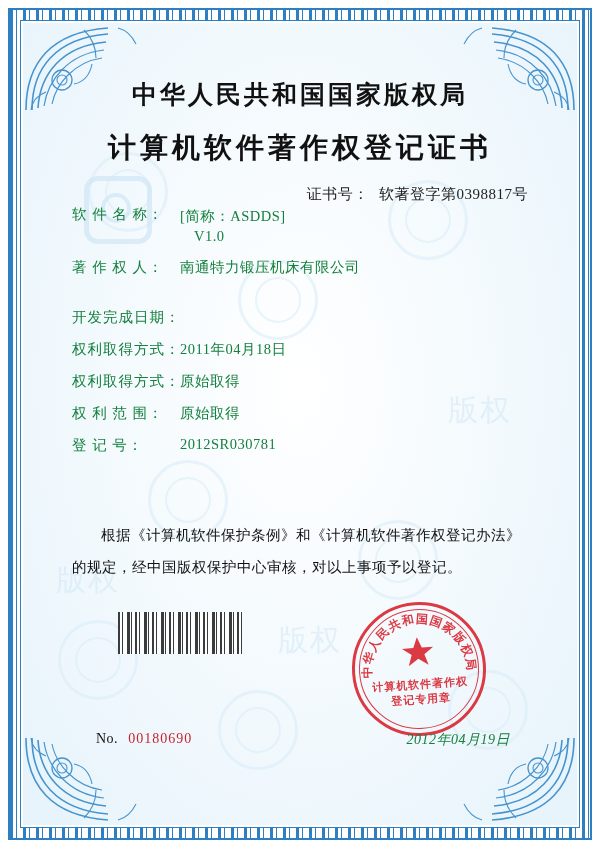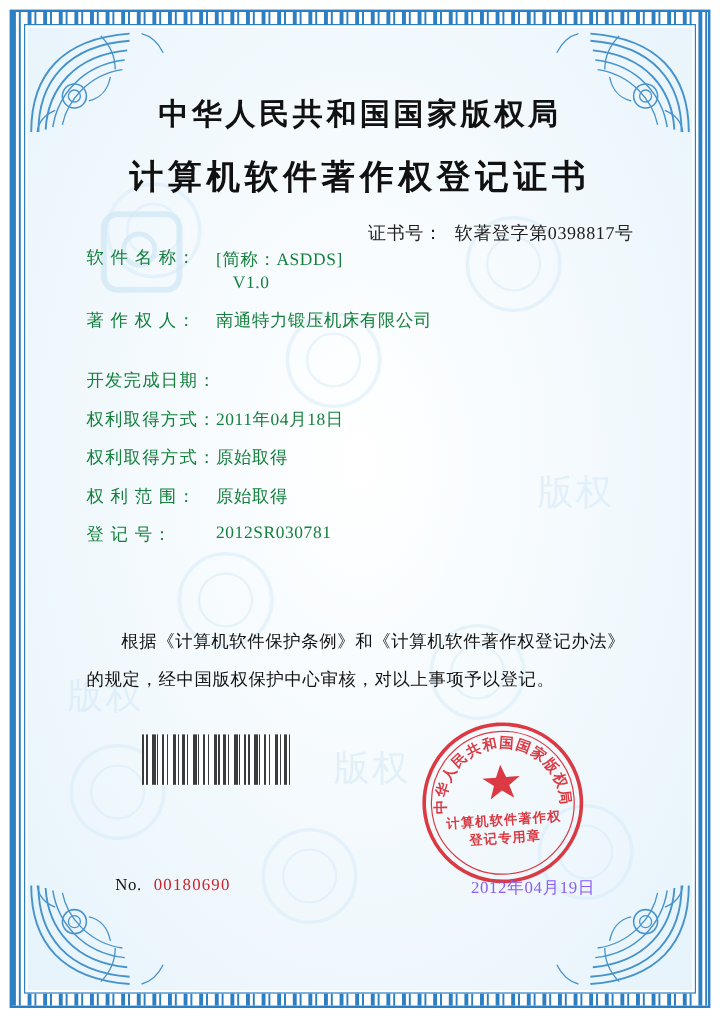--- a/index.html
+++ b/index.html
@@ -254,25 +254,26 @@
     position: absolute;
     left: 96px;
     top: 731px;
     font-size: 14px;
     color: #111;
     letter-spacing: .5px;
   }
   .footer-no .num { color: #c9252d; margin-left: 6px; letter-spacing: 1px; }
   .footer-date {
     position: absolute;
-    right: 104px;
+    right: 90px;
     top: 731px;
     font-size: 14px;
-    color: #8b5cf6;
+    color: #15803d;
     letter-spacing: .5px;
+    font-style: italic;
   }
 
   
   .emblem-wm {
     position: absolute;
     left: 84px;
     top: 176px;
     width: 58px;
     height: 58px;
     border-radius: 14px;

